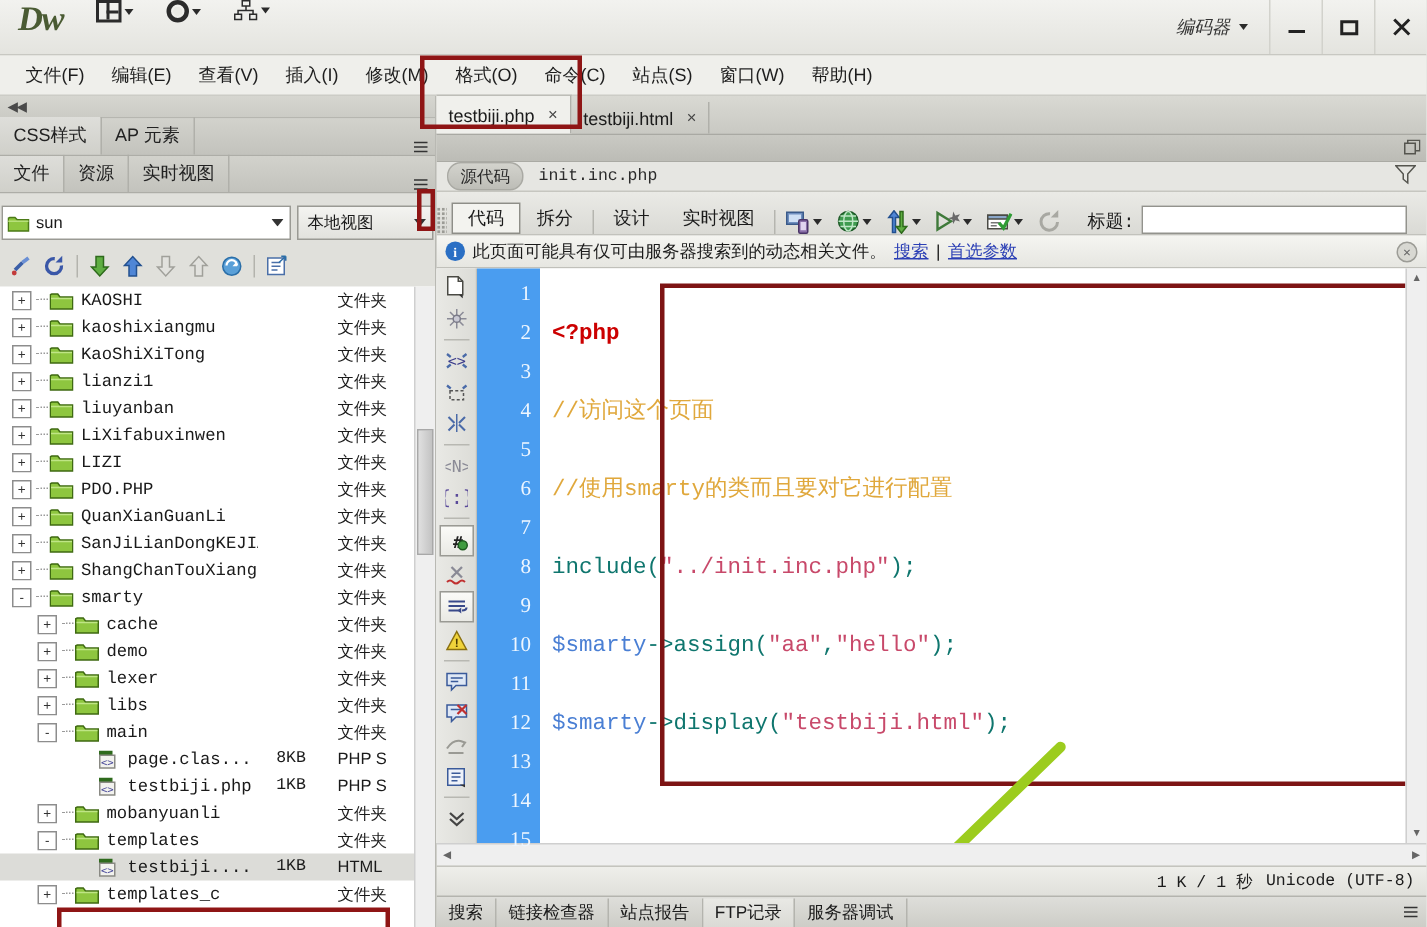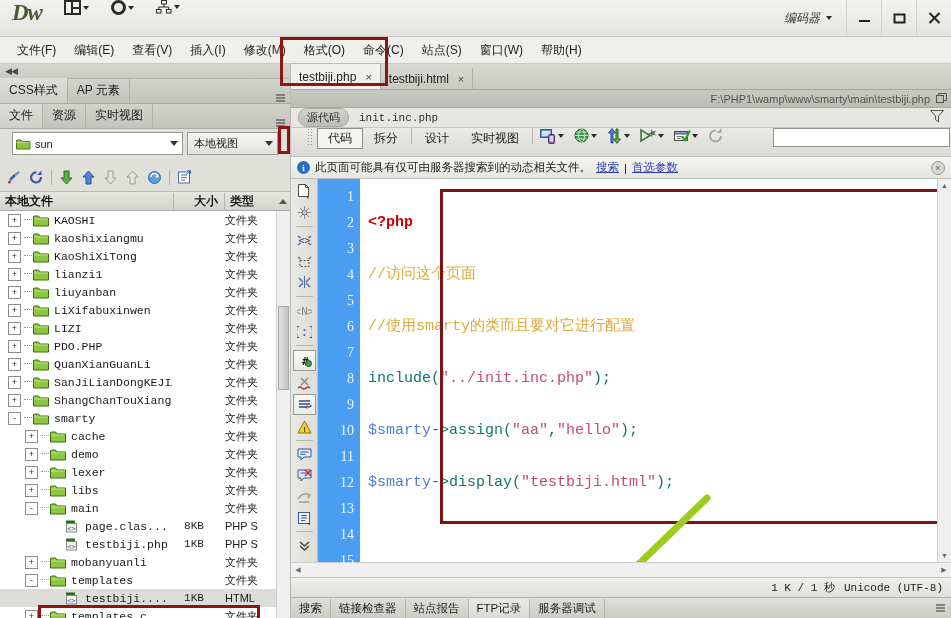--- a/index.html
+++ b/index.html
@@ -53,21 +53,21 @@
   .collapse-bar span{font-size:9px;color:#4a4a4a;letter-spacing:-1px;}
   .paneltabs{height:24px;background:linear-gradient(#d2d2cc,#c3c3bd);display:flex;align-items:flex-end;
     border-bottom:1px solid #adada7;position:relative;}
   .ptab{padding:4px 9px 4px;font-size:12px;color:#222;border-right:1px solid #b0b0aa;cursor:default;}
   .ptab.active{background:linear-gradient(#dededa,#d0d0ca);font-weight:normal;}
   .pt-fill{flex:1;border-left:1px solid #b0b0aa;}
   .pt-menu{width:18px;display:flex;align-items:center;justify-content:center;}
   .pt-menu svg{display:block;}
   .filetabs{height:24px;background:linear-gradient(#d2d2cc,#c3c3bd);display:flex;align-items:flex-end;
     border-bottom:1px solid #adada7;}
-  .sitebar{height:28px;display:flex;align-items:flex-start;gap:4px;padding:3px 12px;background:#e0e0db;}
+  .sitebar{height:28px;display:flex;align-items:flex-end;gap:4px;padding:3px 1px;background:#e0e0db;}
   .combo{flex:1;height:21px;background:#fff;border:1px solid #9a9a94;display:flex;align-items:center;
     padding-left:3px;gap:4px;font-size:11px;}
   .combo.view{flex:0 0 86px;background:linear-gradient(#f4f4f1,#e2e2dd);}
   .combo-caret{margin-left:auto;margin-right:4px;}
   .folder-ico{width:15px;height:12px;position:relative;flex:0 0 auto;}
   .toolrow{height:26px;display:flex;align-items:center;gap:7px;padding:1px 7px;background:#e0e0db;}
   .toolrow .tico{width:15px;height:15px;}
   .sep-v{width:1px;height:15px;background:#b3b3ad;}
   .fileheader{height:18px;background:linear-gradient(#e6e6e1,#d4d4cf);display:flex;align-items:center;
     border-top:1px solid #b9b9b3;border-bottom:1px solid #aaaaa4;font-size:12px;}
@@ -106,22 +106,22 @@
   .dtab .x{font-size:11px;color:#444;}
   .dt-fill{flex:1;}
   .pathbar{height:17px;background:linear-gradient(#c9c9c3,#bcbcb6);display:flex;align-items:center;
     justify-content:flex-end;padding-right:4px;gap:6px;font-size:11px;color:#55554f;
     border-bottom:1px solid #aaaaa4;}
   .relatedbar{height:19px;background:#e6e6e2;display:flex;align-items:center;gap:10px;
     padding-left:7px;font-size:11.5px;border-bottom:1px solid #c6c6c0;}
   .rel-chip{background:linear-gradient(#d3d3cd,#bdbdb7);border:1px solid #a9a9a3;border-radius:9px;
     padding:1px 8px;font-size:11px;color:#2a2a2a;}
   .rel-item{font-family:"Liberation Mono","DejaVu Sans Mono",monospace;font-size:11px;color:#2b2b2b;}
-  .vtbar{height:28px;background:linear-gradient(#eaeae6,#dadad5);display:flex;align-items:flex-start;
-    gap:0;border-bottom:1px solid #c2c2bc;padding-left:16px;}
+  .vtbar{height:28px;background:linear-gradient(#eaeae6,#dadad5);display:flex;align-items:flex-end;
+    gap:0;border-bottom:1px solid #c2c2bc;padding-left:0;font-family:Liberation Mono, monospace;}
   .grip{width:7px;height:18px;margin-right:3px;
     background-image:radial-gradient(#9b9b95 1px,transparent 1px);background-size:3px 3px;}
   .vbtn{height:19px;padding:0 10px;display:flex;align-items:center;font-size:12px;color:#1b1b1b;
     border:1px solid transparent;cursor:default;}
   .vbtn.active{background:#f3f3ef;border:1px solid #8e8e88;}
   .vsep{width:1px;height:16px;background:#b5b5af;margin:0 2px;}
   .tbico{display:flex;align-items:center;gap:1px;margin:0 5px;}
   .title-lbl{margin-left:12px;font-size:12px;margin-top:39px;}
   .title-input{width:175px;height:17px;background:#fff;border:1px solid #93938d;margin-left:5px;}
   .infobar{height:21px;background:linear-gradient(#f5f5f1,#e6e6e1);display:flex;align-items:center;
@@ -316,30 +316,20 @@
           <path d="M11 4 L11 7.5 L8 7.5 Z" fill="#fff"></path>
         </svg>
         <div class="sep-v"></div>
         <svg class="tico" viewBox="0 0 15 15">
           <rect x="1.5" y="2" width="11" height="11" fill="#fff" stroke="#4a6fa8"></rect>
           <path d="M4 5 h6 M4 7.5 h6 M4 10 h4" stroke="#4a6fa8"></path>
           <path d="M9 5 L13.5 0.8 M13.5 0.8 L10.5 0.8 M13.5 0.8 L13.5 3.8" stroke="#2a6ea8" fill="none"></path>
         </svg>
       </div>
 
-      <div class="fileheader">
-        <div class="fh-name">本地文件</div>
-        <div class="fh-size">大小</div>
-        <div class="fh-type">类型</div>
-        <div class="fh-sortcaret">
-          <svg width="8" height="5" viewBox="0 0 8 5">
-              <path d="M4 0 L8 5 L0 5 Z" fill="#555"></path>
-            </svg>
-        </div>
-      </div>
 
       <div class="treewrap">
         <div class="tree" id="tree-rows">
             <div class="trow">
               <div class="t-name" style="padding-left: 8px;">
                 <span class="expander">+</span>
                 <span class="dotlead"></span>
                 <span style="display: inline-flex; flex: 0 0 auto;">
                   <svg class="fldico" viewBox="0 0 16 13">
                     <path d="M0.5 2.5 L0.5 12 L15.5 12 L15.5 4 L7 4 L5.5 2 L1.5 2 Z" fill="#8ec63f" stroke="#3f6a12"></path>
@@ -700,21 +690,20 @@
           <span class="x">×</span>
         </div>
         <div class="dtab">
           <span>testbiji.html</span>
           <span class="x">×</span>
         </div>
         <div class="dt-fill"></div>
       </div>
 
       <div class="pathbar">
-        <span>F:\PHP1\wamp\www\smarty\main\testbiji.php</span>
         <svg width="11" height="11" viewBox="0 0 11 11">
           <rect x="0.5" y="2.5" width="7" height="7" fill="none" stroke="#55554f"></rect>
           <path d="M2.5 2.5 L2.5 0.5 L10.5 0.5 L10.5 7.5 L8 7.5" fill="none" stroke="#55554f"></path>
         </svg>
       </div>
 
       <div class="relatedbar">
         <div class="rel-chip">源代码</div>
         <div class="rel-item">init.inc.php</div>
         <div style="margin-left:auto;margin-right:7px;">

